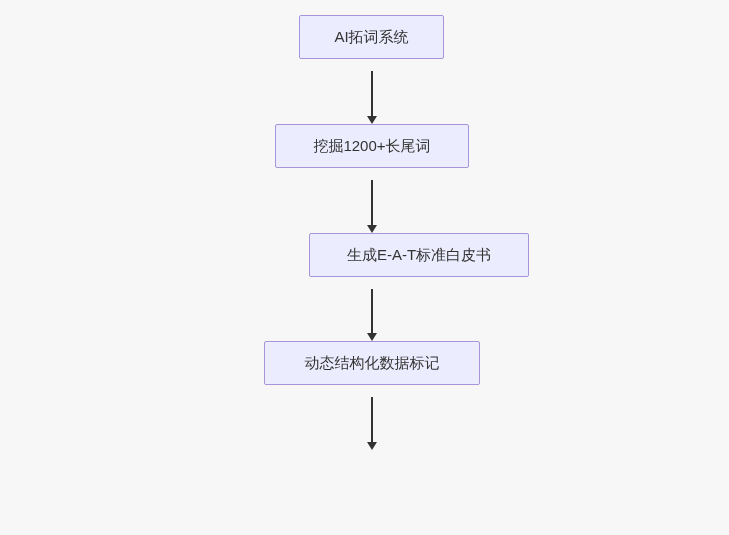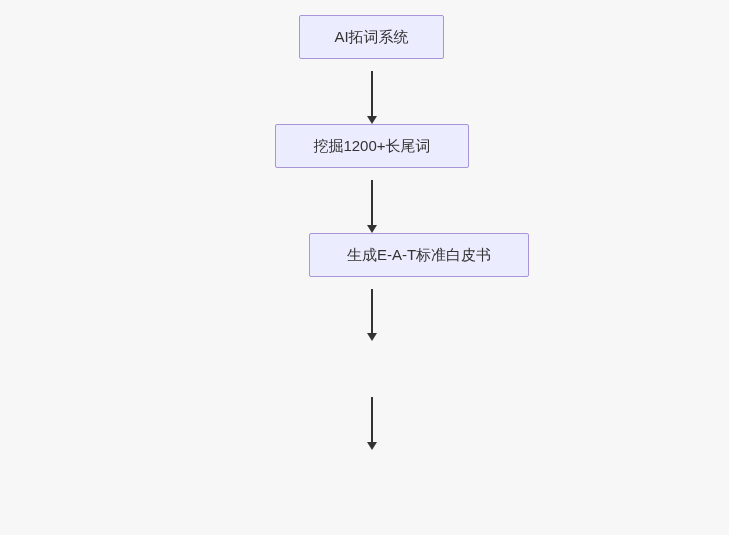--- a/index.html
+++ b/index.html
@@ -76,20 +76,21 @@
     <div class="edge-head"></div>
   </div>
 
   <div class="node" style="left:262px; top:233px; width:220px;margin-left:47px;">生成E-A-T标准白皮书</div>
 
   <div class="edge" style="left:366px; top:289px; height:52px;">
     <div class="edge-line"></div>
     <div class="edge-head"></div>
   </div>
 
+  <div class="node" style="left:264px; top:341px; width:216px;">动态结构化数据标记</div>
 
   <div class="edge" style="left:366px; top:397px; height:53px;">
     <div class="edge-line"></div>
     <div class="edge-head"></div>
   </div>
 
 
 </div>
 
 </body></html>

